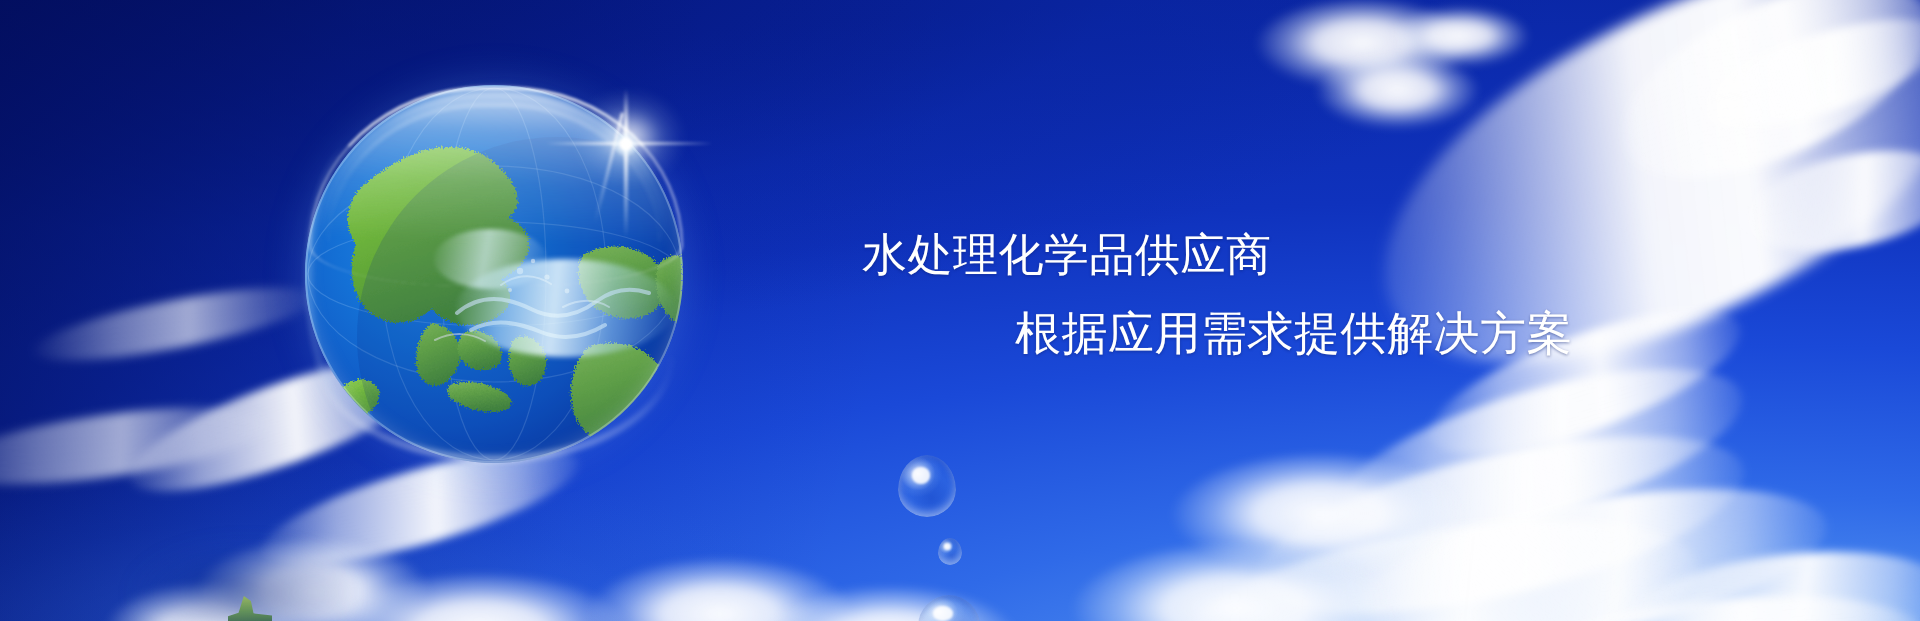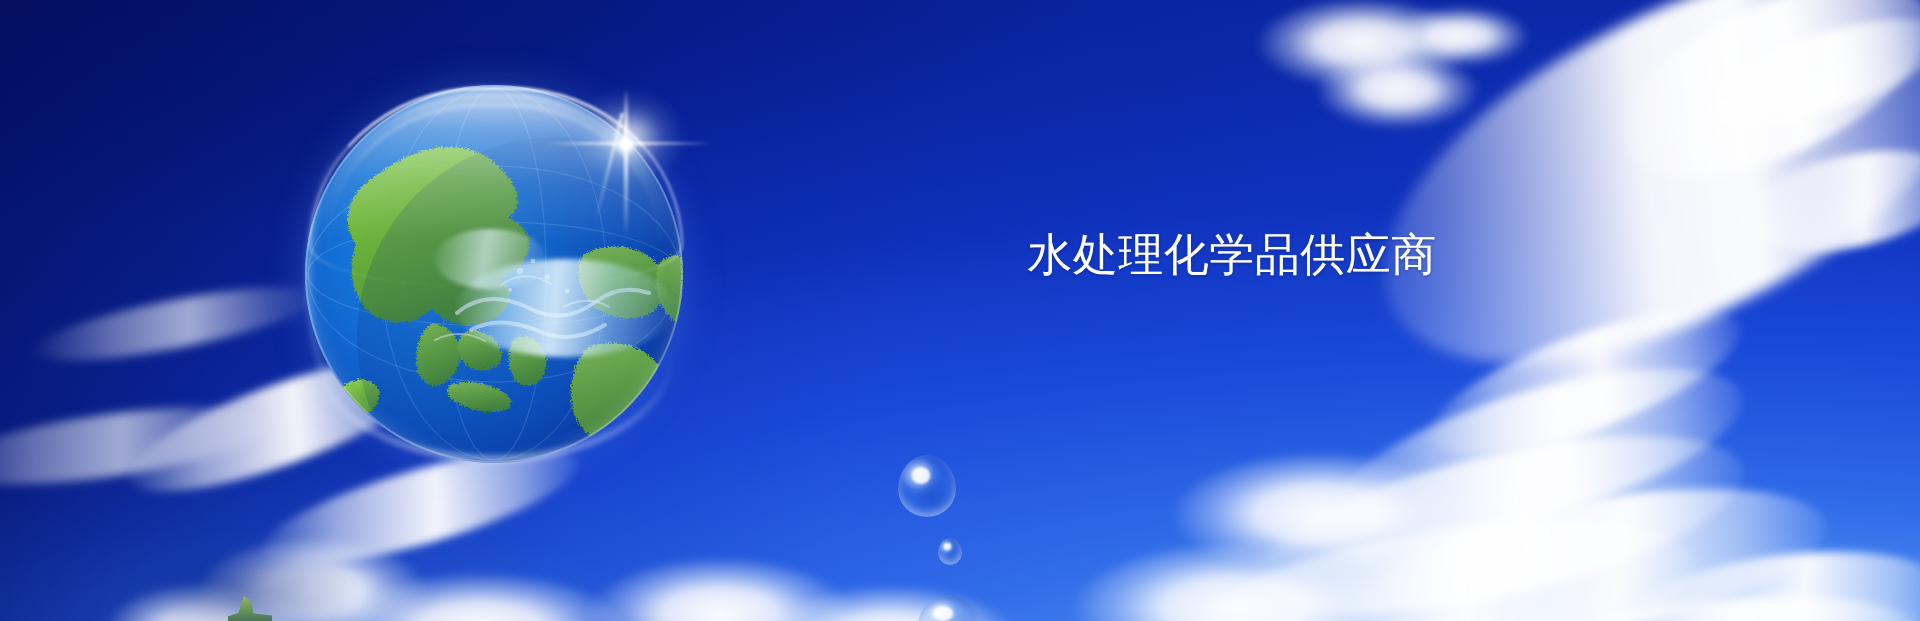--- a/index.html
+++ b/index.html
@@ -223,21 +223,20 @@
     position:absolute; left:120px; top:520px; width:230px; height:105px;
     background:radial-gradient(60% 60% at 55% 70%, rgba(10,35,120,.48) 0%, rgba(12,45,150,.22) 55%, rgba(15,55,170,0) 85%);
     filter:blur(10px);
   }
 
   
   #headline{
     position:absolute;
     left:862px; top:232px;
     width:740px;
-    text-align:center;
   }
   .hl-line{
     color:#ffffff;
     font-family:"DejaVu Sans","Liberation Sans",sans-serif;
     font-weight:400;
     font-size:45px;
     line-height:1;
     letter-spacing:.5px;
     white-space:nowrap;
     text-shadow:0 1px 3px rgba(4,22,96,.45), 0 0 1px rgba(255,255,255,.35);
@@ -411,15 +410,16 @@
     <div class="bulb"></div>
     <div class="spec"></div>
   </div>
   <div class="droplet" id="droplet-3">
     <div class="bulb"></div>
     <div class="spec"></div>
   </div>
 
   <div id="headline">
     <div class="hl-line" id="hl-line-1">水处理化学品供应商</div>
+    <div class="hl-line" id="hl-line-2">根据应用需求提供解决方案</div>
   </div>
 
 </div>
 
 </body></html>

